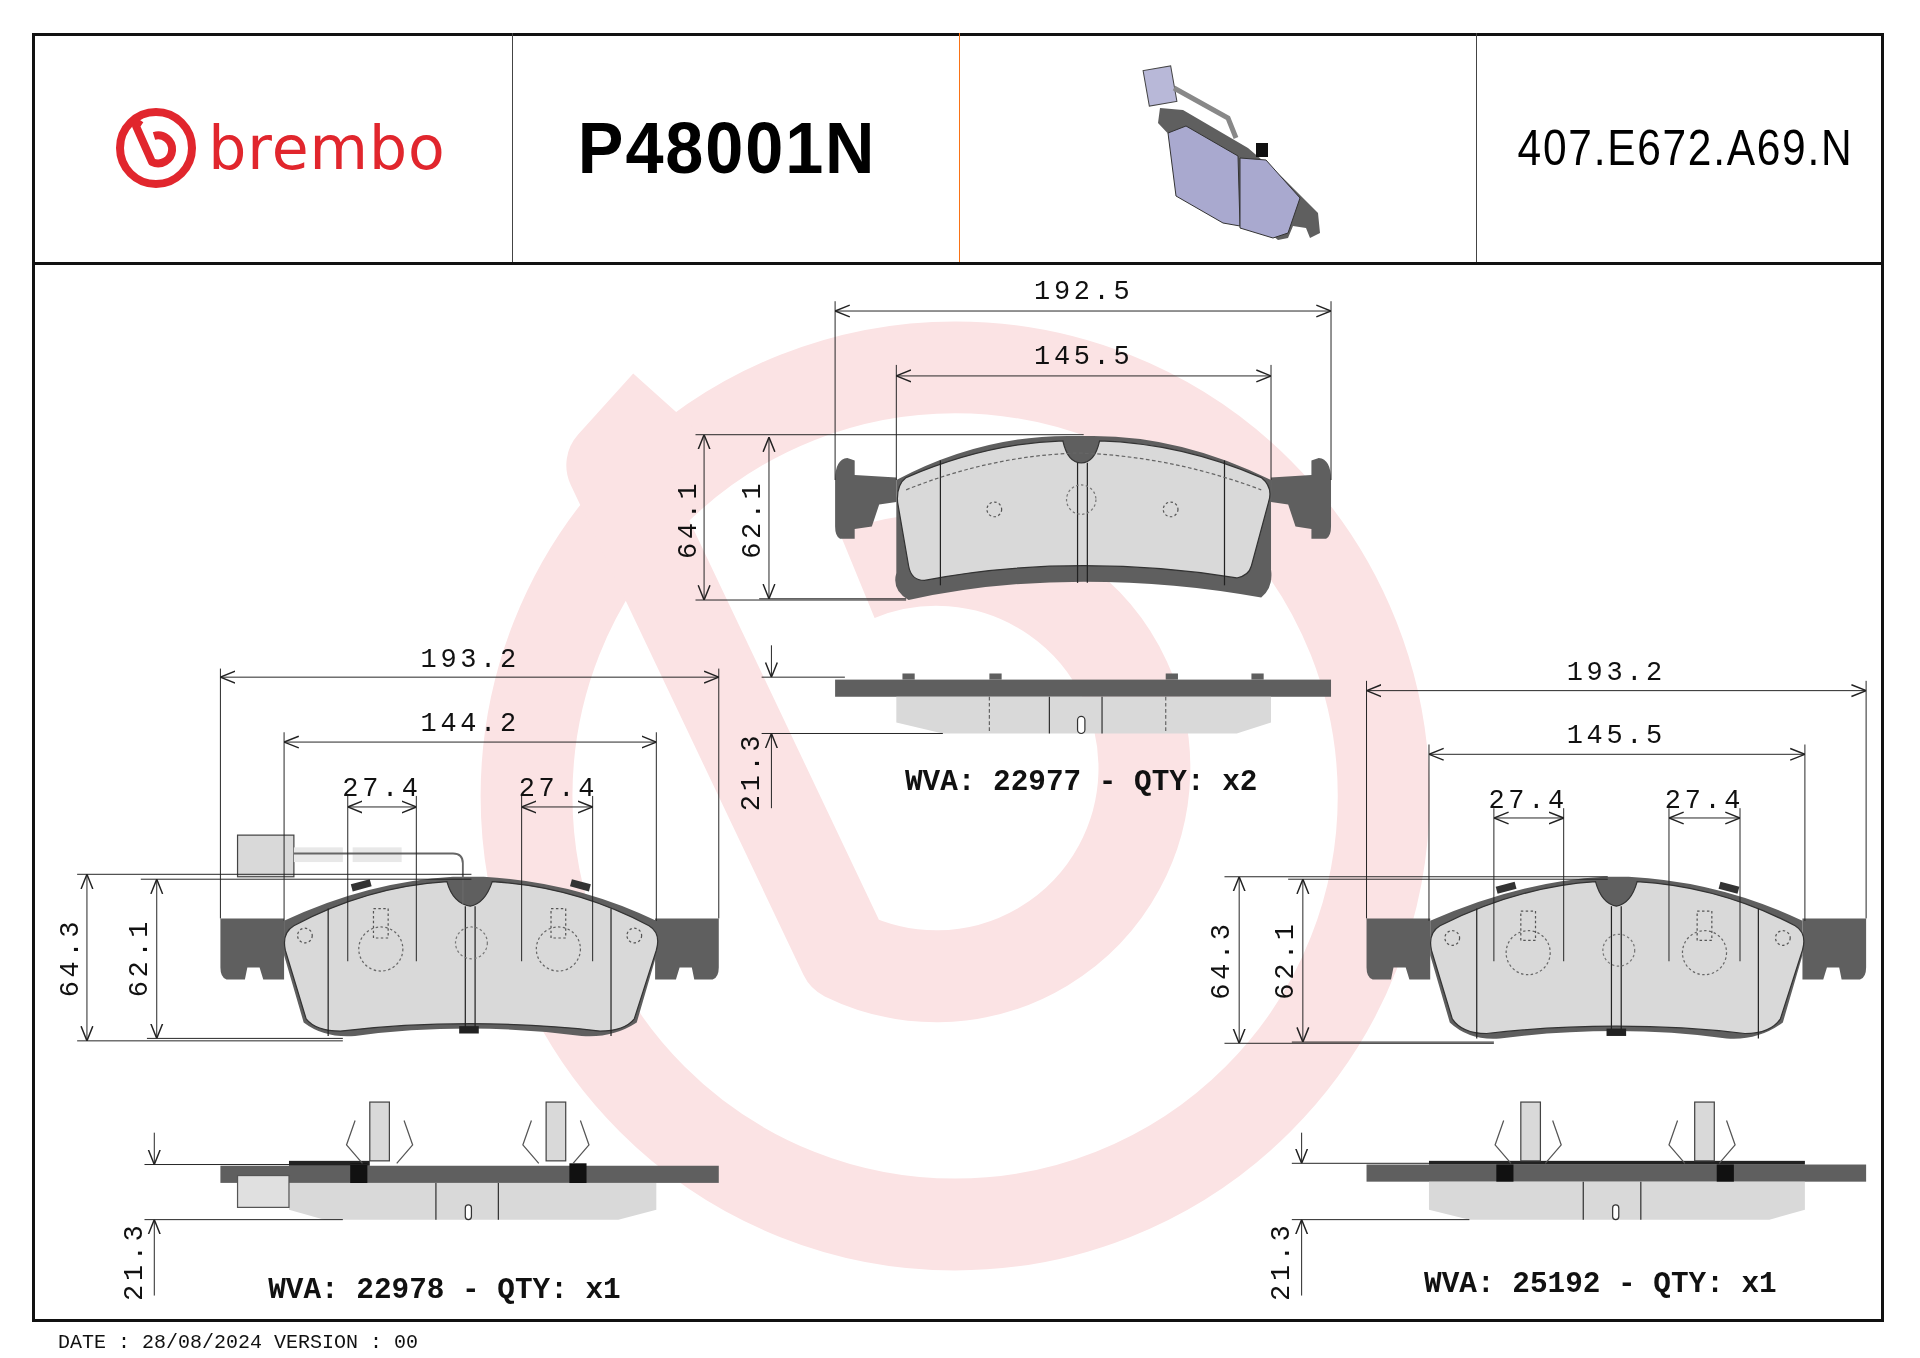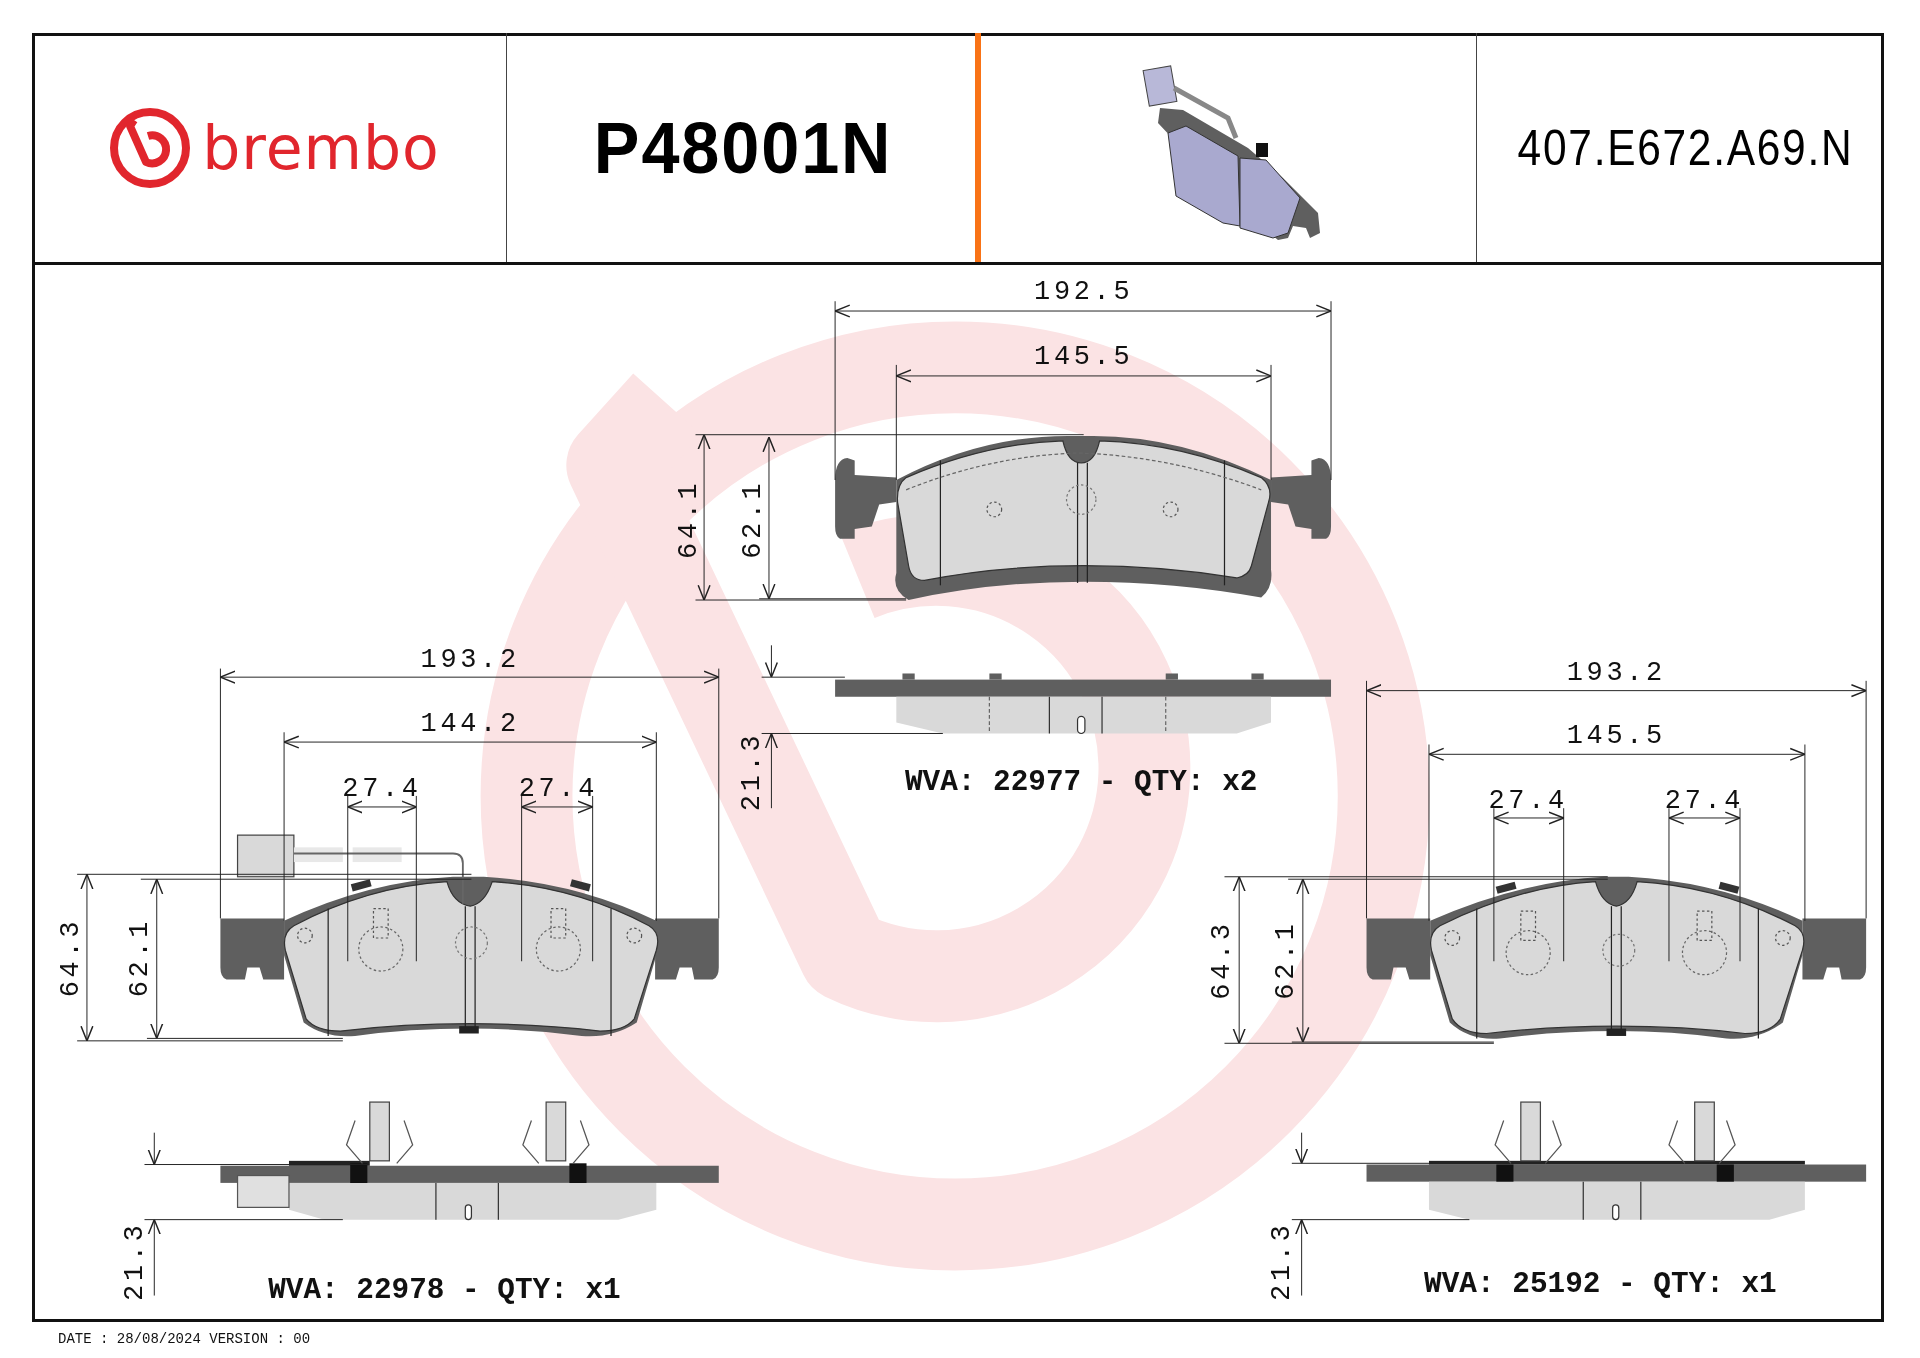--- a/index.html
+++ b/index.html
@@ -1,28 +1,28 @@
 <!DOCTYPE html>
 <html><head>
 <meta charset="utf-8">
 <style>
   html, body { margin: 0; padding: 0; background: #ffffff; }
   body { width: 1920px; height: 1358px; position: relative; overflow: hidden; font-family: "Liberation Sans", sans-serif; }
   .sheet { position: absolute; left: 0; top: 0; width: 1920px; height: 1358px; }
   .outer-frame { position: absolute; left: 32px; top: 33px; width: 1852px; height: 1289px; border: 3px solid #111; box-sizing: border-box; }
   .header { position: absolute; left: 32px; top: 33px; width: 1852px; height: 232px; border-bottom: 3px solid #111; box-sizing: border-box; }
   .hcell { position: absolute; top: 0; height: 229px; display: flex; align-items: center; justify-content: center; }
-  .hcell.c1 { left: 10px; width: 464px; border-right: 1px solid #444; }
-  .hcell.c2 { left: 480px; width: 463px; border-right: 6px solid #f97316; }
+  .hcell.c1 { left: 16px; width: 464px; border-right: 1px solid #444; }
+  .hcell.c2 { left: 464px; width: 463px; border-right: 1px solid #f97316; }
   .hcell.c3 { left: 927px; width: 517px; border-right: 1px solid #444; }
   .hcell.c4 { left: 1444px; width: 402px; margin-left: 8px; }
   .logo-text { color: #e1262d; font-family: "DejaVu Sans", sans-serif; font-size: 60px; letter-spacing: 1px; font-weight: 500; margin-left: 10px; }
   .part-number { font-family: "Liberation Sans", sans-serif; font-weight: bold; font-size: 72px; letter-spacing: 2px; color: #000; transform: scaleX(0.95); }
   .oe-code { font-family: "Liberation Sans", sans-serif; font-size: 50px; color: #000; letter-spacing: 2px; transform: scaleX(0.85); white-space: nowrap; }
-  .footer-date { position: absolute; left: 58px; top: 1331px; font-family: "Liberation Mono", monospace; font-size: 14px; color: #111; }
+  .footer-date { position: absolute; left: 58px; top: 1331px; font-family: "Liberation Mono", monospace; font-size: 20px; color: #111; }
   svg.drawing { position: absolute; left: 0; top: 0; }
   .dimtxt { font-family: "Liberation Mono", monospace; font-size: 22px; fill: #111; letter-spacing: 3px; }
   .wva { font-family: "Liberation Mono", monospace; font-weight: bold; font-size: 24px; fill: #111; }
 </style>
 </head>
 <body>
 
 <div class="sheet">
 
   <svg class="drawing" width="1920" height="1358" viewBox="0 0 1568 1109" preserveAspectRatio="none">

